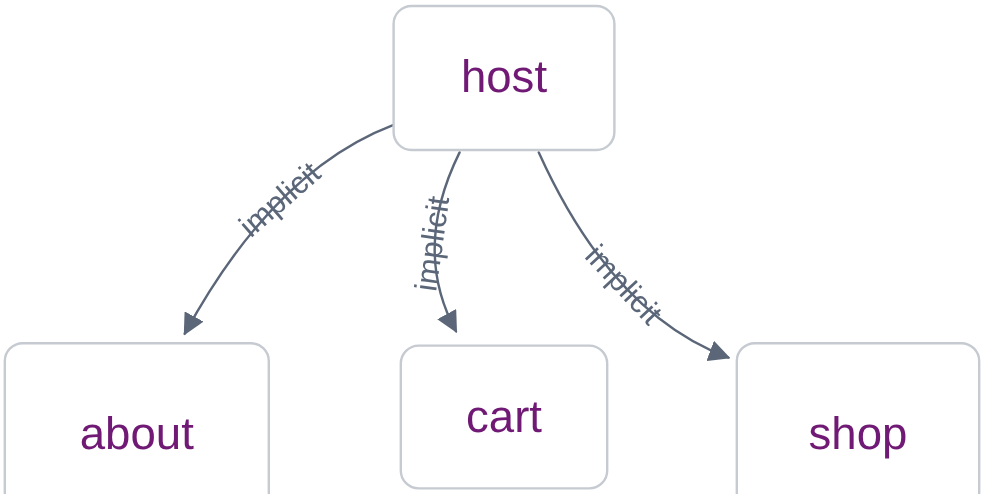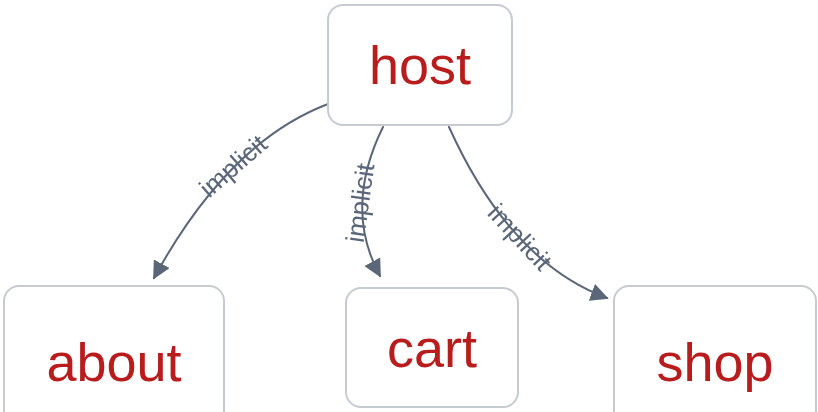--- a/index.html
+++ b/index.html
@@ -40,28 +40,28 @@
     background: #ffffff;
     border: 2px solid #c6cad1;
     border-radius: 16px;
     display: flex;
     align-items: center;
     justify-content: center;
     box-sizing: border-box;
     cursor: pointer;
   }
   .node-label {
-    color: #b91c1c;
-    font-size: 54px;
+    color: #701a75;
+    font-size: 38px;
     line-height: 1;
     user-select: none;
   }
   .node-host  { left: 327px; top: 4px;   width: 186px; height: 122px; }
   .node-about { left: 3px;   top: 285px; width: 222px; height: 154px; }
-  .node-cart  { left: 333px; top: 287px; width: 174px; height: 121px; margin-left: 12px; }
+  .node-cart  { left: 333px; top: 287px; width: 174px; height: 121px; }
   .node-shop  { left: 613px; top: 285px; width: 204px; height: 154px; }
 </style>
 </head>
 <body>
 
 <div class="stage">
 
   <svg class="edges-layer" width="818" height="412" viewBox="0 0 818 412">
     <defs>
       <marker id="arrow" viewBox="0 0 10 10" refX="9" refY="5" markerWidth="9" markerHeight="9" orient="auto-start-reverse">

